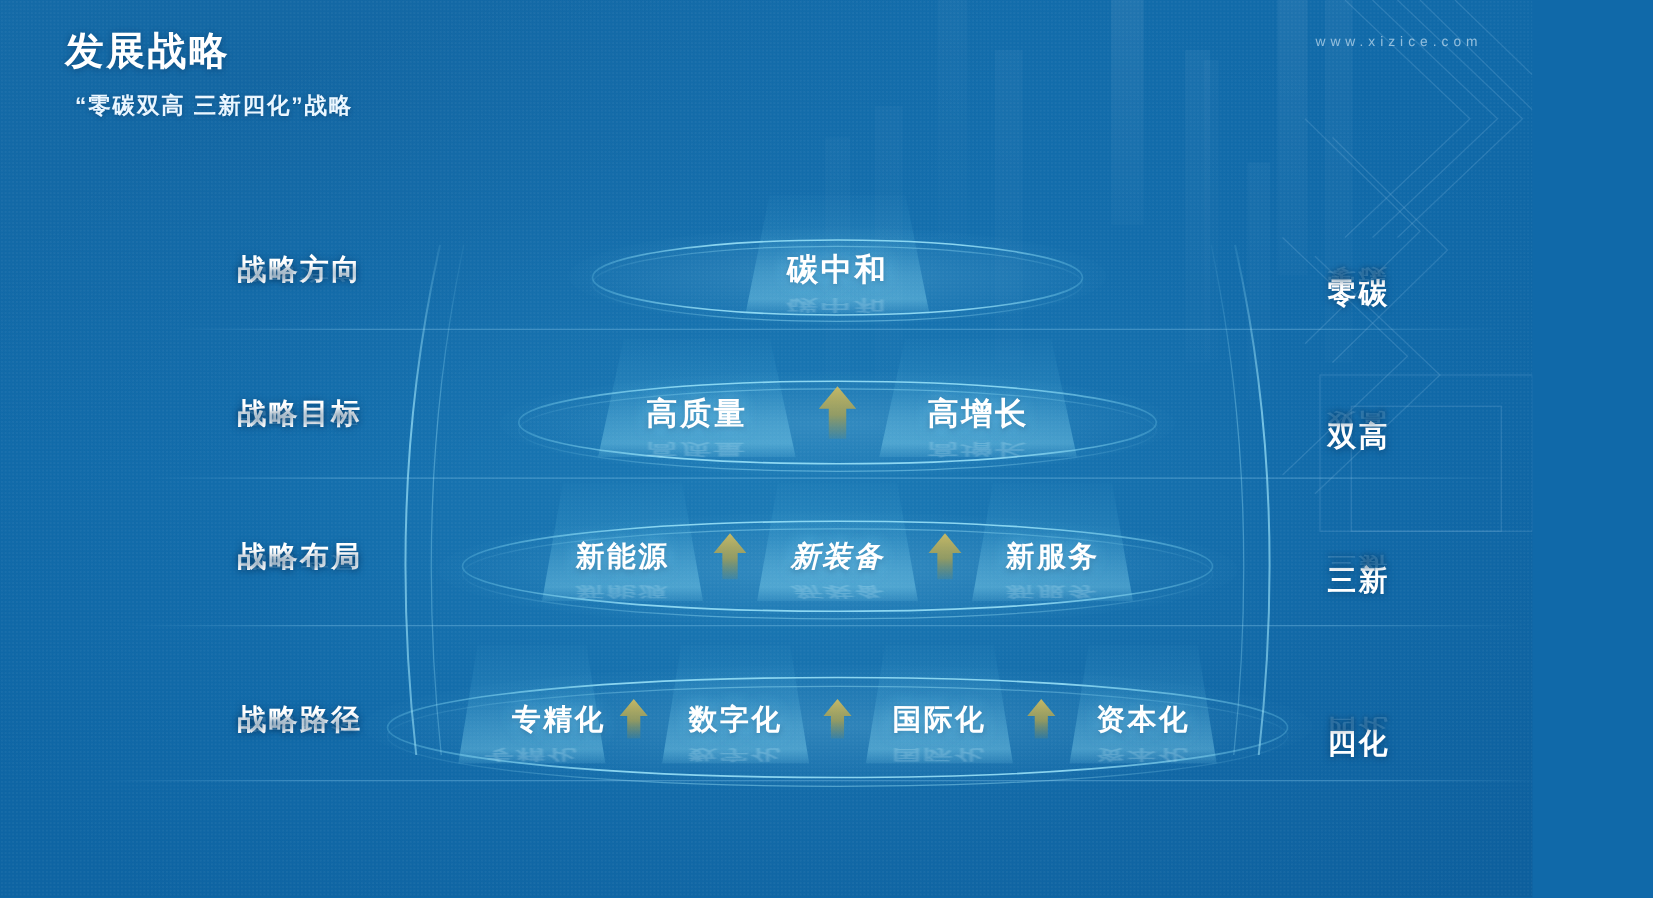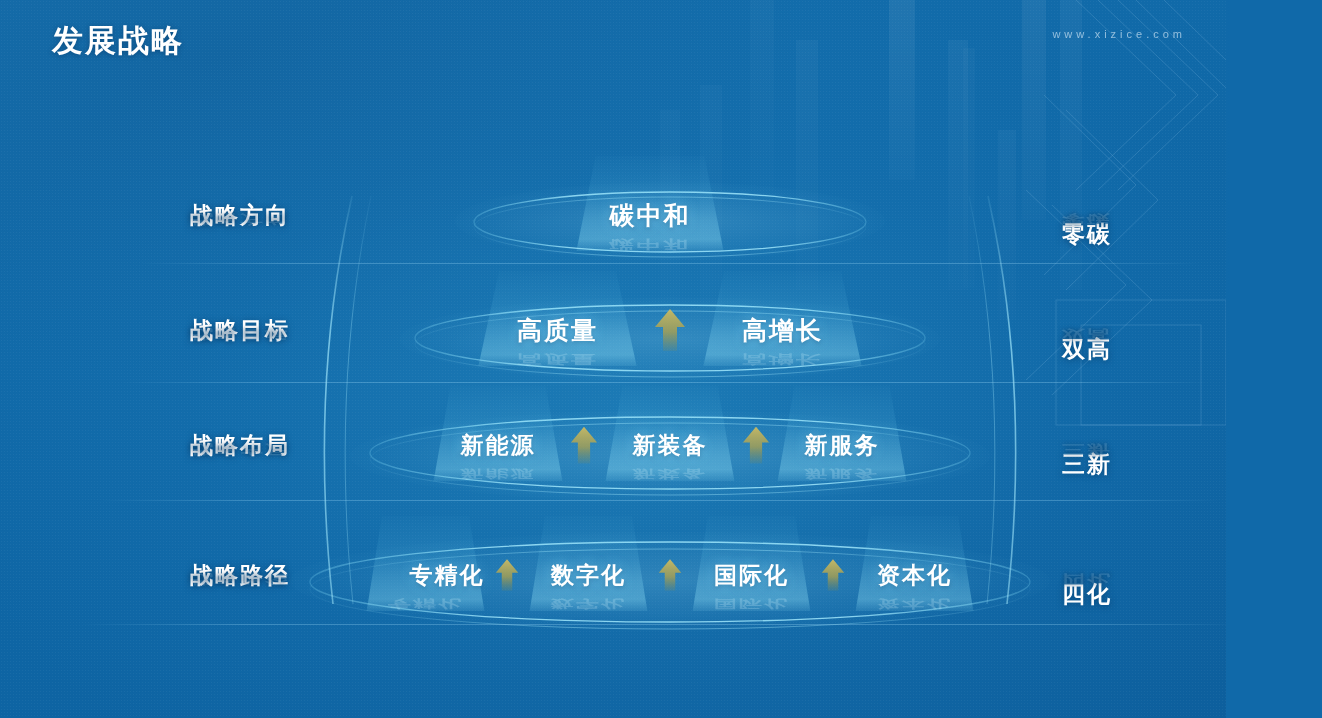--- a/index.html
+++ b/index.html
@@ -218,29 +218,30 @@
     <path d="M969,196 C997,330 1001,470 987,604" stroke="url(#arcGrad)" stroke-width="1" opacity="0.5"></path>
   </svg>
 
   <div class="divider" style="left:140px;top:263px;width:1060px;"></div>
   <div class="divider" style="left:120px;top:382px;width:1090px;"></div>
   <div class="divider" style="left:100px;top:500px;width:1120px;"></div>
   <div class="divider" style="left:80px;top:624px;width:1160px;"></div>
 
   <div id="header">
     <div id="title">发展战略</div>
+    <div id="subtitle">“零碳双高 三新四化”战略</div>
   </div>
   <div id="watermark">www.xizice.com</div>
 
   <div class="tier" style="top:180px;left:0;width:1322px;">
     <div class="side-label left">
       <span>战略方向</span>
       <span class="refl">战略方向</span>
     </div>
-    <div class="cells" style="left:455px;width:390px;">
+    <div class="cells" style="left:475px;width:390px;">
       <div class="cell" style="width:150px;">
         <div class="cup" style="width:160px;"></div>
         <span class="txt">碳中和</span>
         <span class="txt-refl">碳中和</span>
       </div>
     </div>
     <div class="side-label right">
       <span>零碳</span>
       <span class="refl">零碳</span>
     </div>
@@ -297,21 +298,21 @@
           <defs>
             <linearGradient id="ag3a" x1="0" y1="0" x2="0" y2="1">
               <stop offset="0%" stop-color="#cdbc63" stop-opacity="0.95"></stop>
               <stop offset="55%" stop-color="#b2a248" stop-opacity="0.75"></stop>
               <stop offset="100%" stop-color="#8d8a3e" stop-opacity="0.15"></stop>
             </linearGradient>
           </defs>
           <polygon points="16,2 31,20 23,20 23,44 9,44 9,20 1,20" fill="url(#ag3a)"></polygon>
         </svg>
       </div>
-      <div class="cell" style="width:130px;">
+      <div class="cell" style="width:130px;font-style:italic;">
         <div class="cup" style="width:140px;"></div>
         <span class="txt" style="font-size:23px;">新装备</span>
         <span class="txt-refl" style="font-size:23px;">新装备</span>
       </div>
       <div class="arrow" style="width:42px;">
         <svg width="28" height="42" viewBox="0 0 32 46">
           <defs>
             <linearGradient id="ag3b" x1="0" y1="0" x2="0" y2="1">
               <stop offset="0%" stop-color="#cdbc63" stop-opacity="0.95"></stop>
               <stop offset="55%" stop-color="#b2a248" stop-opacity="0.75"></stop>

